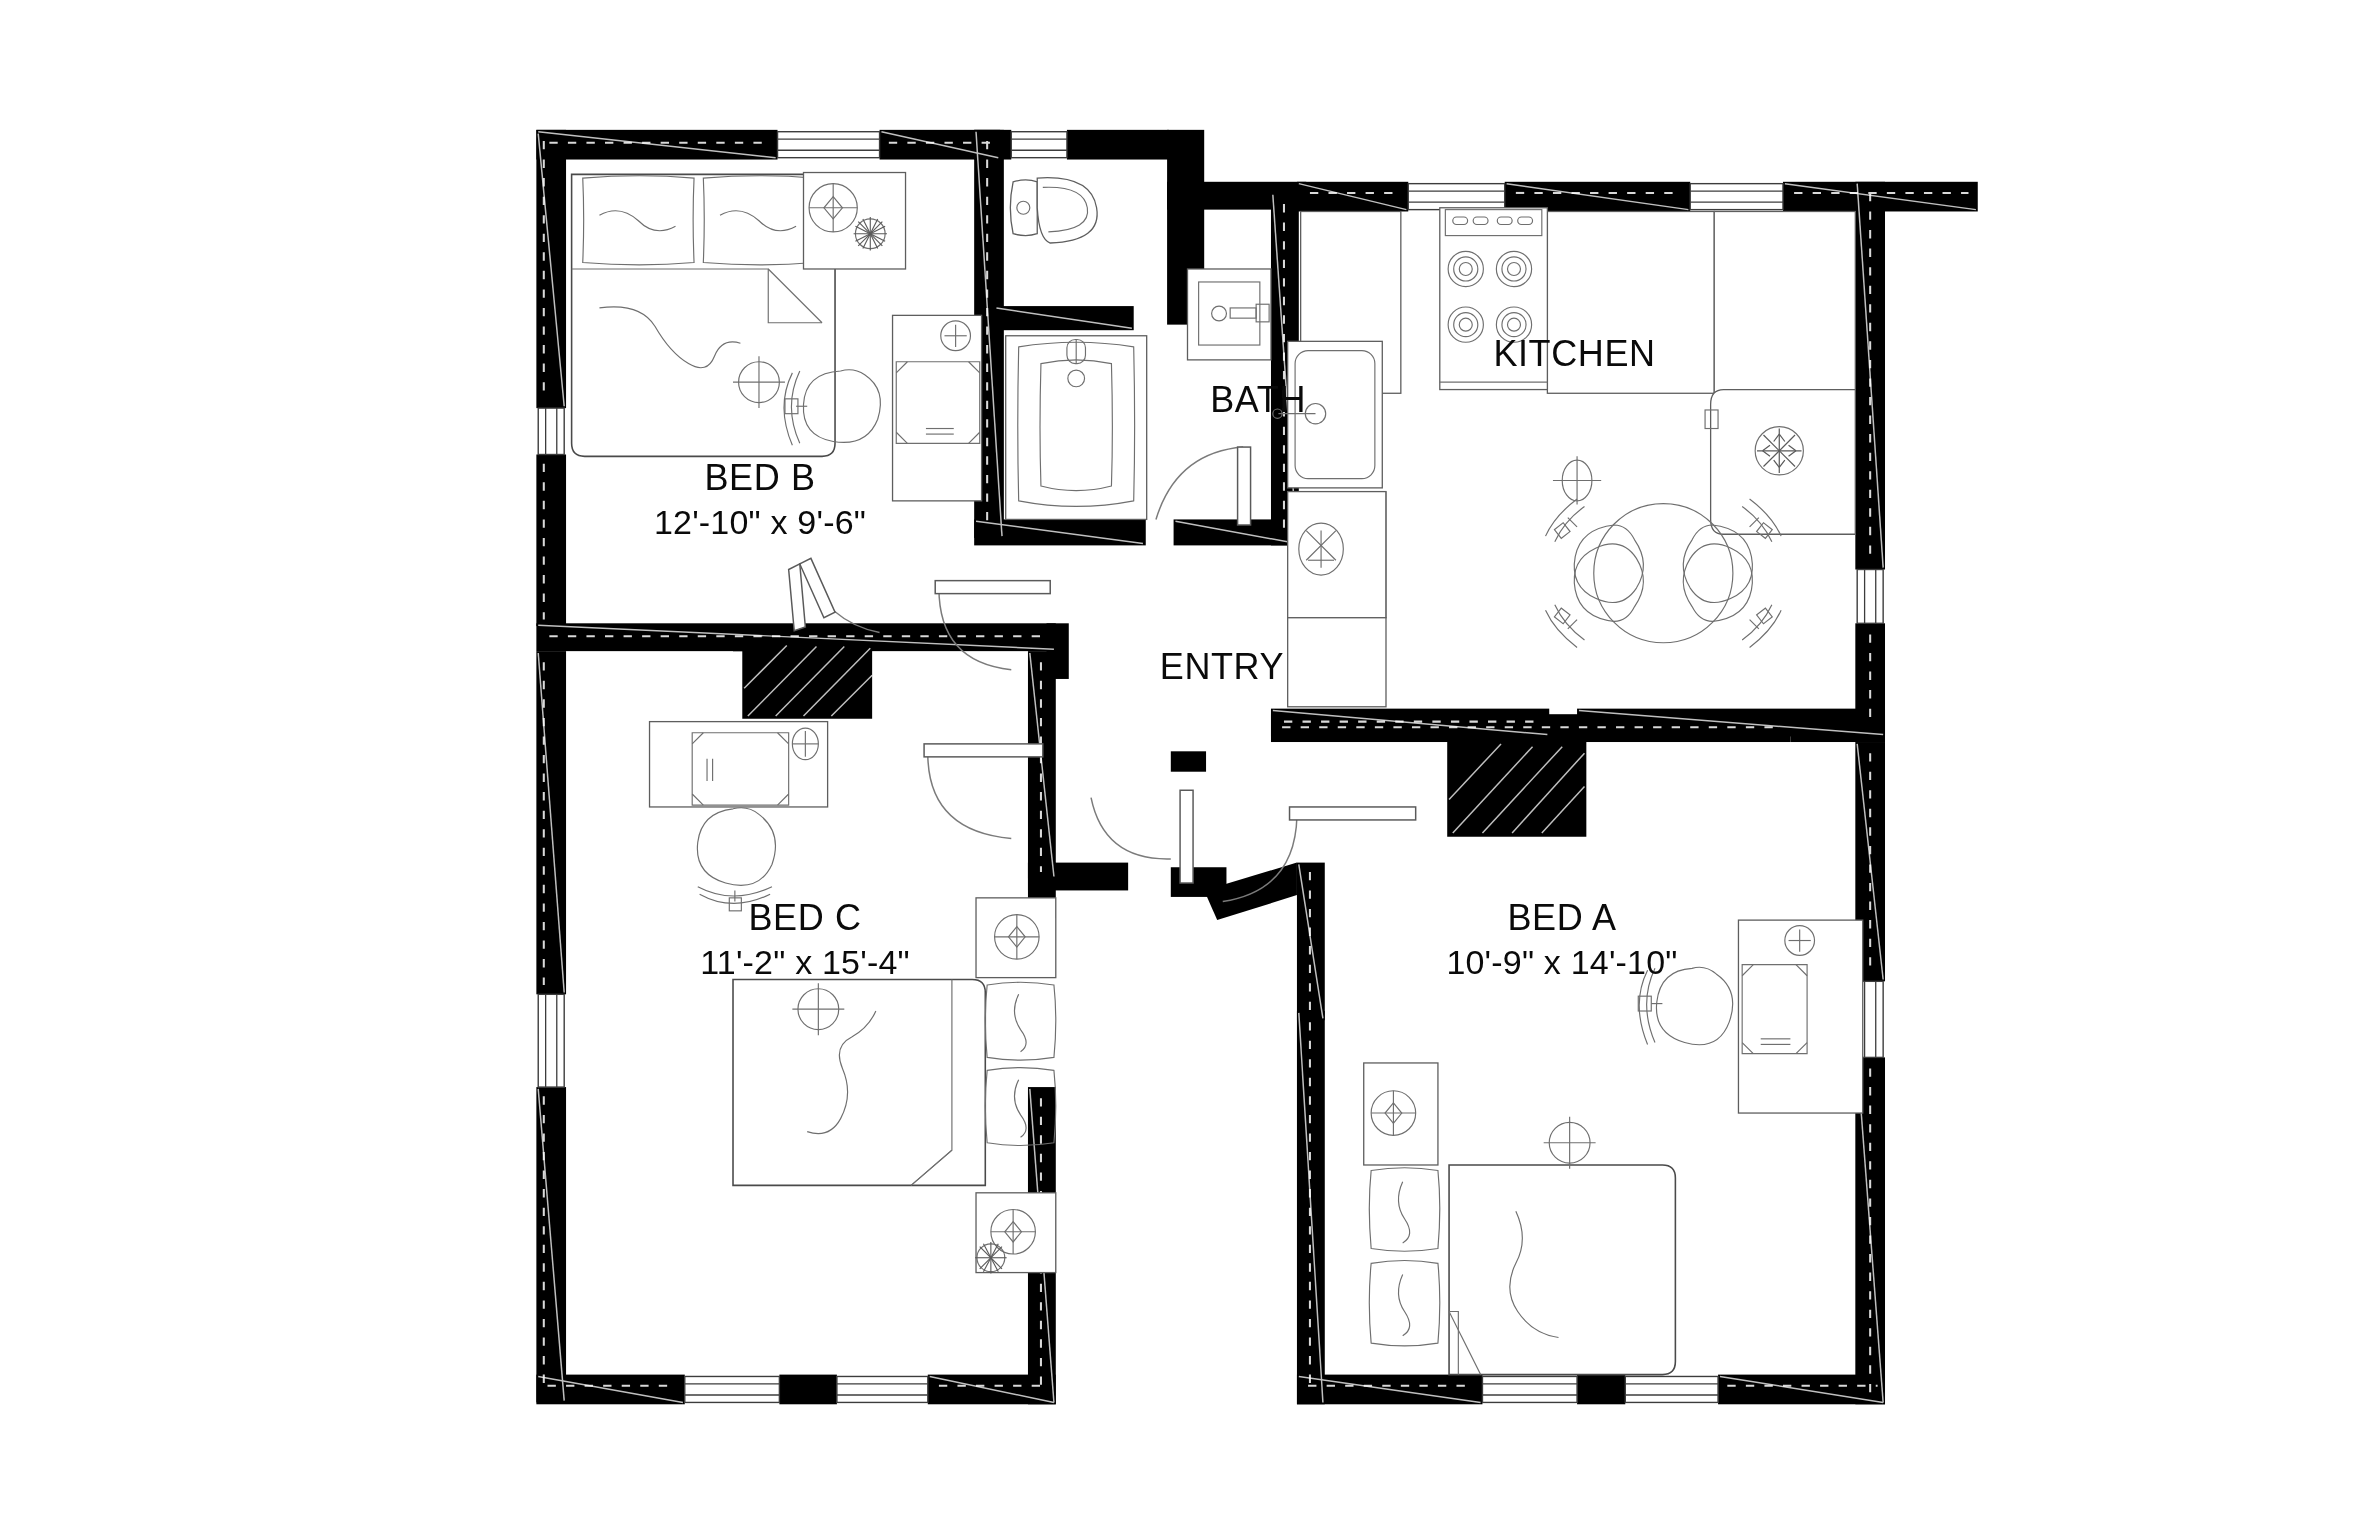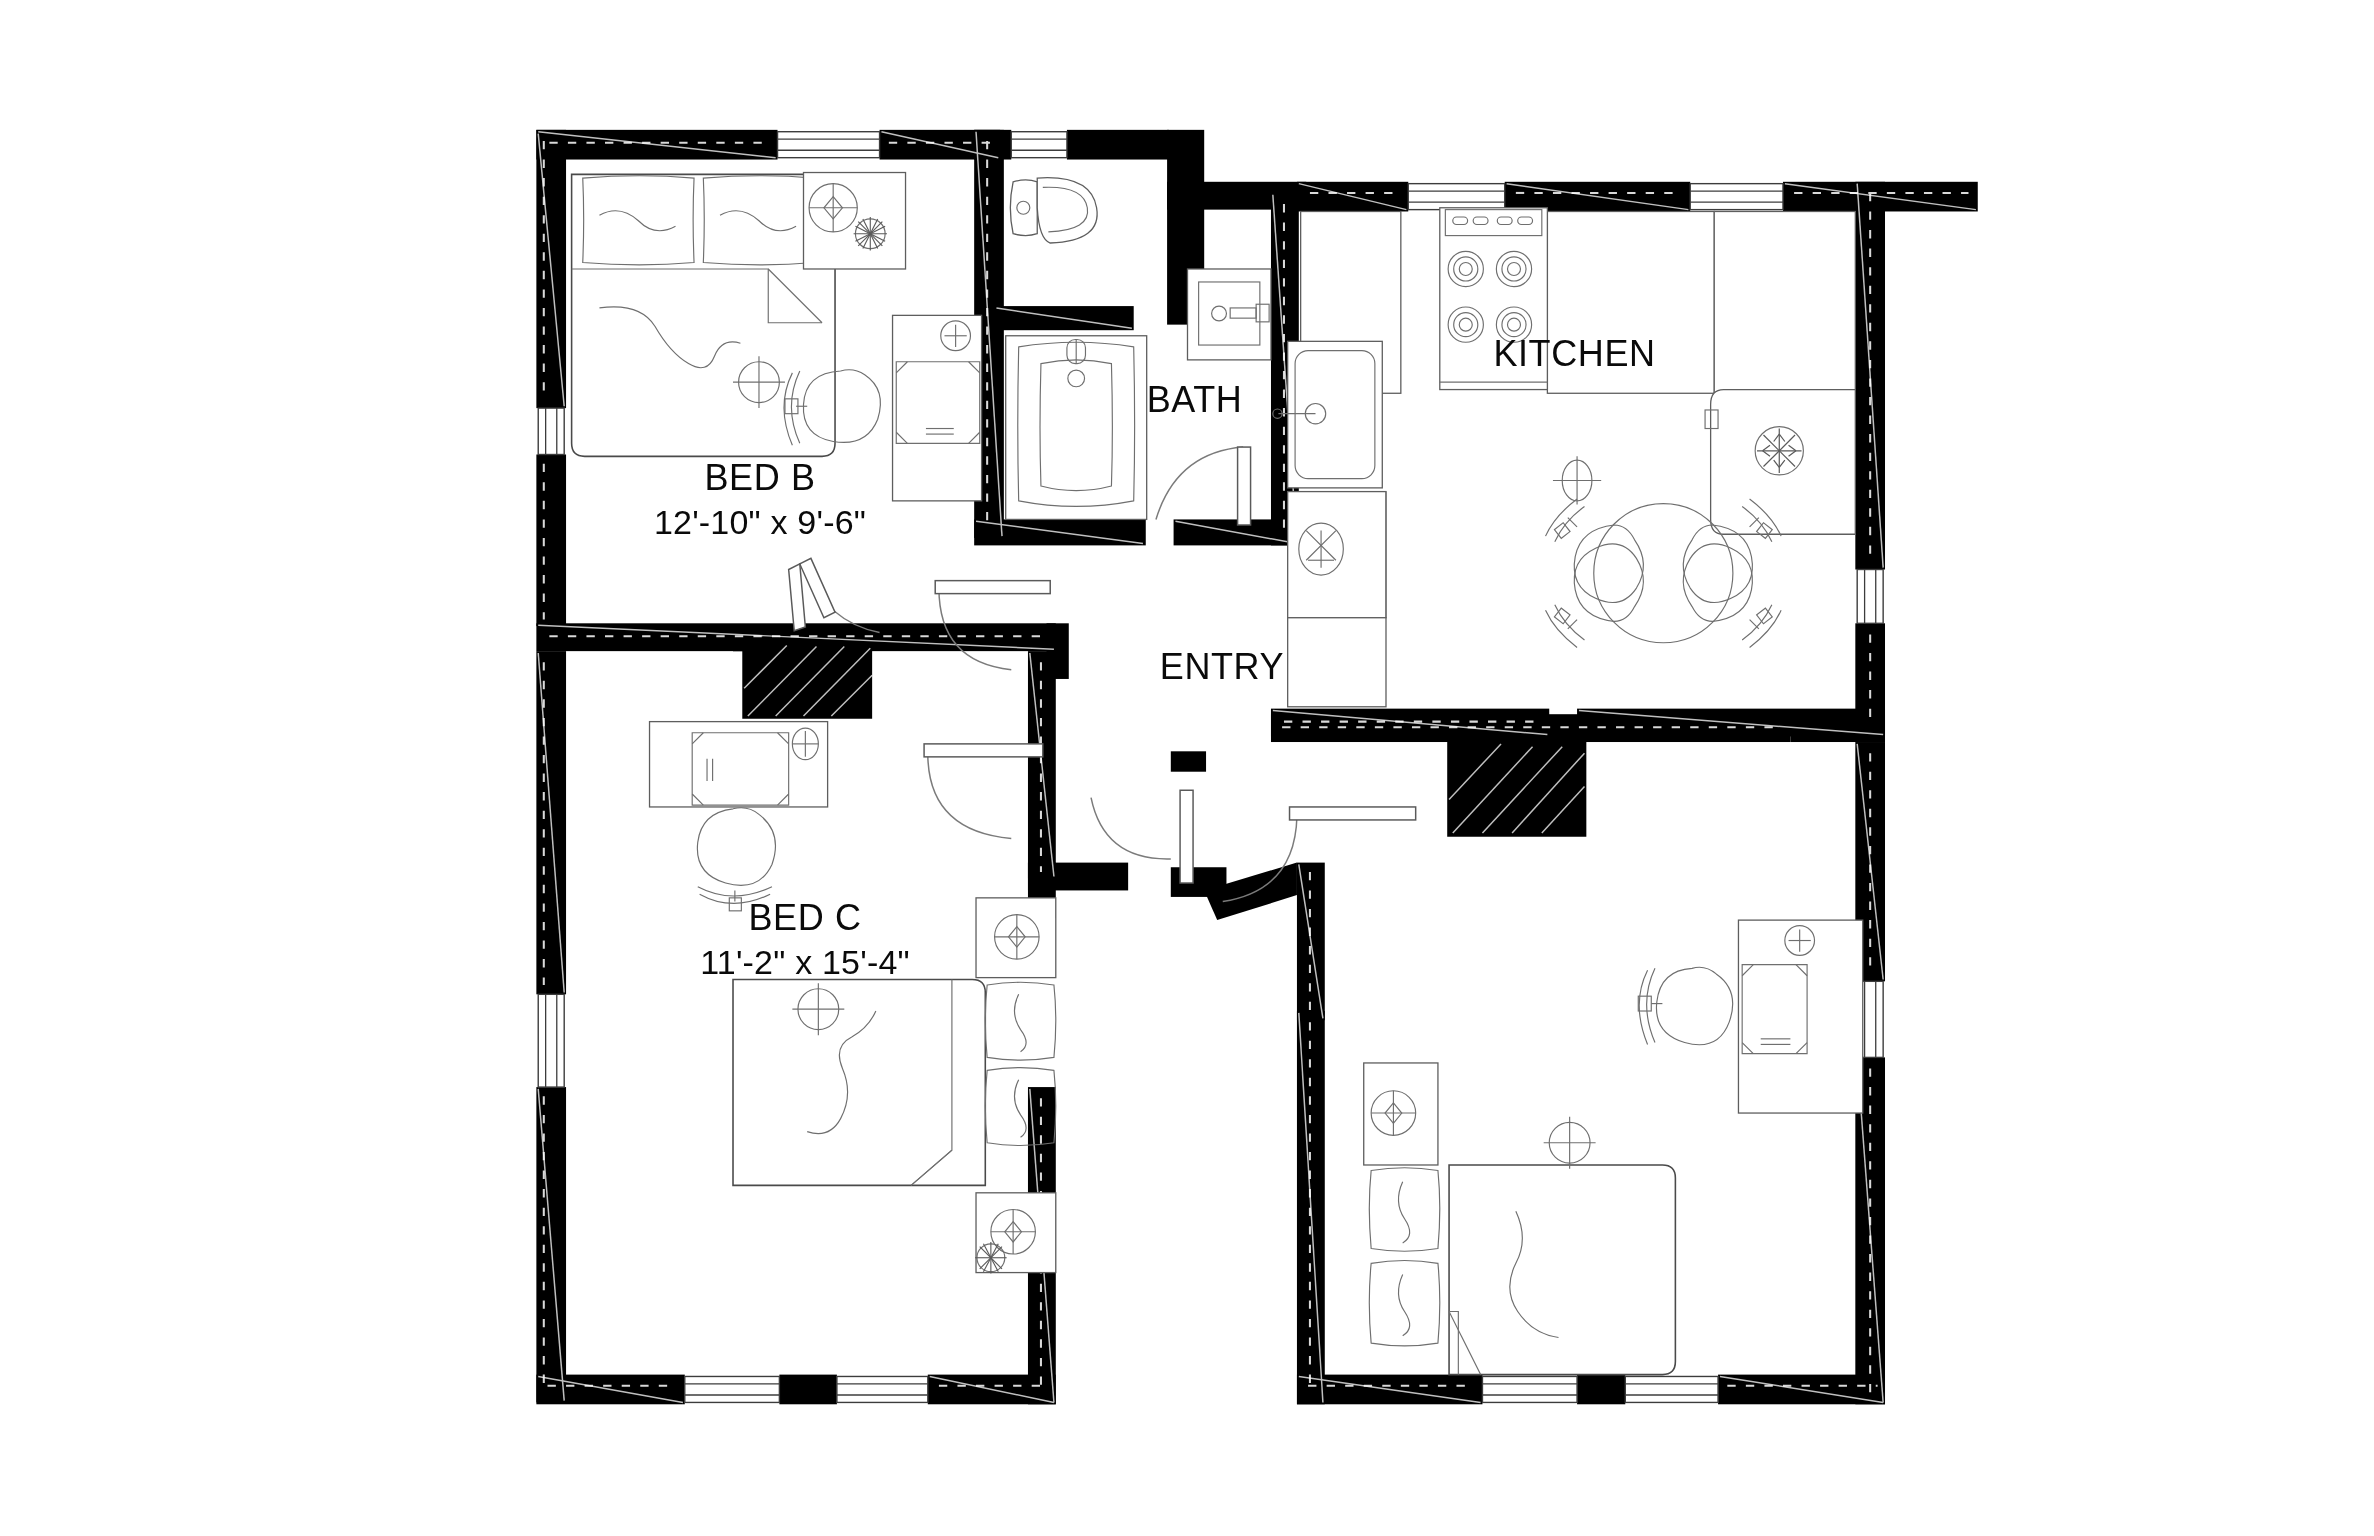--- a/index.html
+++ b/index.html
@@ -672,22 +672,26 @@
   <div class="room-label" style="left:519px; top:458px; width:482px;">
     <div class="room-name">BED B</div>
     <div class="room-dims">12'-10" x 9'-6"</div>
   </div>
 
   <div class="room-label" style="left:564px; top:898px; width:482px;text-align:center;">
     <div class="room-name">BED C</div>
     <div class="room-dims">11'-2" x 15'-4"</div>
   </div>
 
-
-  <div class="room-label" style="left:1083px; top:380px; width:223px;">
+  <div class="room-label" style="left:1321px; top:898px; width:482px;">
+    <div class="room-name">BED A</div>
+    <div class="room-dims">10'-9" x 14'-10"</div>
+  </div>
+
+  <div class="room-label" style="left:1083px; top:380px; width:223px;text-align:right;">
     <div class="room-name">BATH</div>
   </div>
 
   <div class="room-label" style="left:1389px; top:334px; width:371px;">
     <div class="room-name">KITCHEN</div>
   </div>
 
   <div class="room-label" style="left:1083px; top:647px; width:278px;">
     <div class="room-name">ENTRY</div>
   </div>

